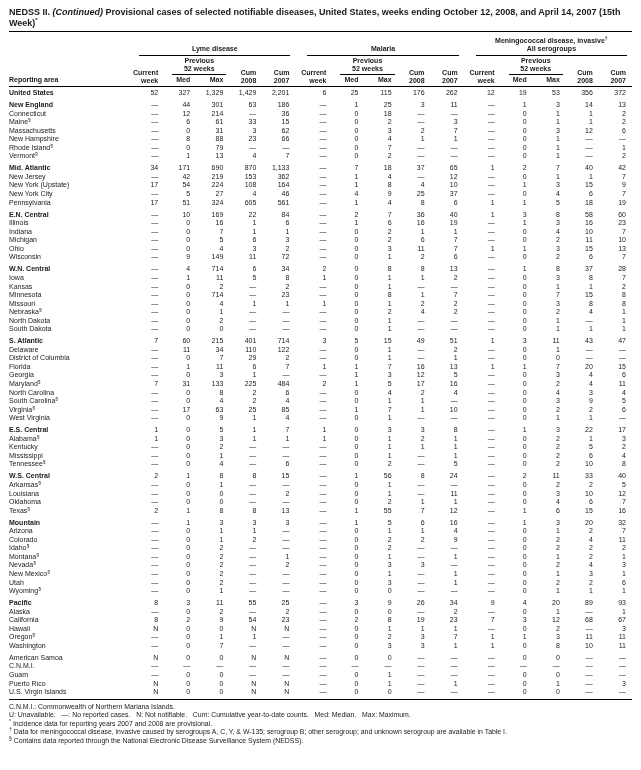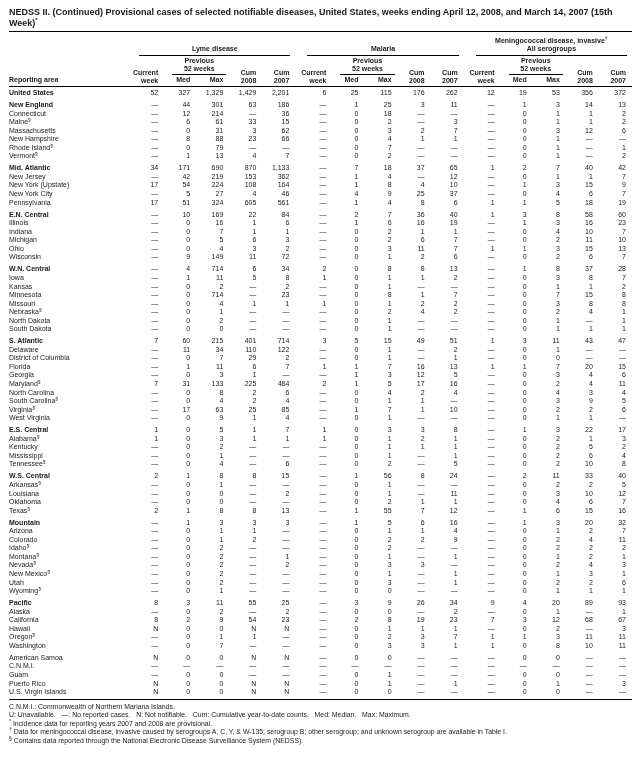--- a/index.html
+++ b/index.html
@@ -1,20 +1,20 @@
 <!DOCTYPE html>
 <html><head>
 <meta charset="utf-8">
 <style>
   html,body{margin:0;padding:0;background:#fff;}
   body{width:641px;height:770px;font-family:"Liberation Sans","DejaVu Sans",sans-serif;color:#1a1a1a;}
   .page{padding:7px 9px 0 9px;}
   
   .title{font-size:9px;font-weight:bold;line-height:10.5px;letter-spacing:0;}
-  .title .cont{margin-top:8px;}
+  .title .cont{font-style:italic;margin-top:8px;}
   .title sup{font-size:6px;vertical-align:super;line-height:0;}
   .title-divider{border-top:1.2px solid #000;margin-top:3px;}
   
   table{border-collapse:collapse;table-layout:fixed;width:623px;}
   col.c-area{width:118px;}
   col.c-cw{width:37px;} col.c-med{width:32px;} col.c-max{width:33px;} col.c-c8{width:33px;} col.c-c7{width:33px;}
   th{font-weight:bold;font-size:7px;line-height:8.2px;padding:0;}
   .area-th{vertical-align:bottom;text-align:left;padding-bottom:1px;}
   .grp{vertical-align:bottom;padding-top:5px;}
   .grp-inner{border-bottom:1px solid #000;text-align:center;padding-bottom:1.5px;margin:0 5px 0 12px;font-weight:bold;}
@@ -37,21 +37,21 @@
   .fn-line{white-space:normal;}
 </style>
 </head>
 <body>
 
 <div class="page">
 
   <div class="title">
     <span>NEDSS II.</span>
     <span class="cont">(Continued)</span>
-    <span>Provisional cases of selected notifiable diseases, United States, weeks ending April 12, 2008, and March 14, 2007</span>
+    <span>Provisional cases of selected notifiable diseases, United States, weeks ending October 12, 2008, and April 14, 2007</span>
     <span>(15th Week)</span><sup>*</sup>
   </div>
   <div class="title-divider"></div>
 
   <table>
     <colgroup>
       <col class="c-area">
       <col class="c-cw">
         <col class="c-med">
         <col class="c-max">

